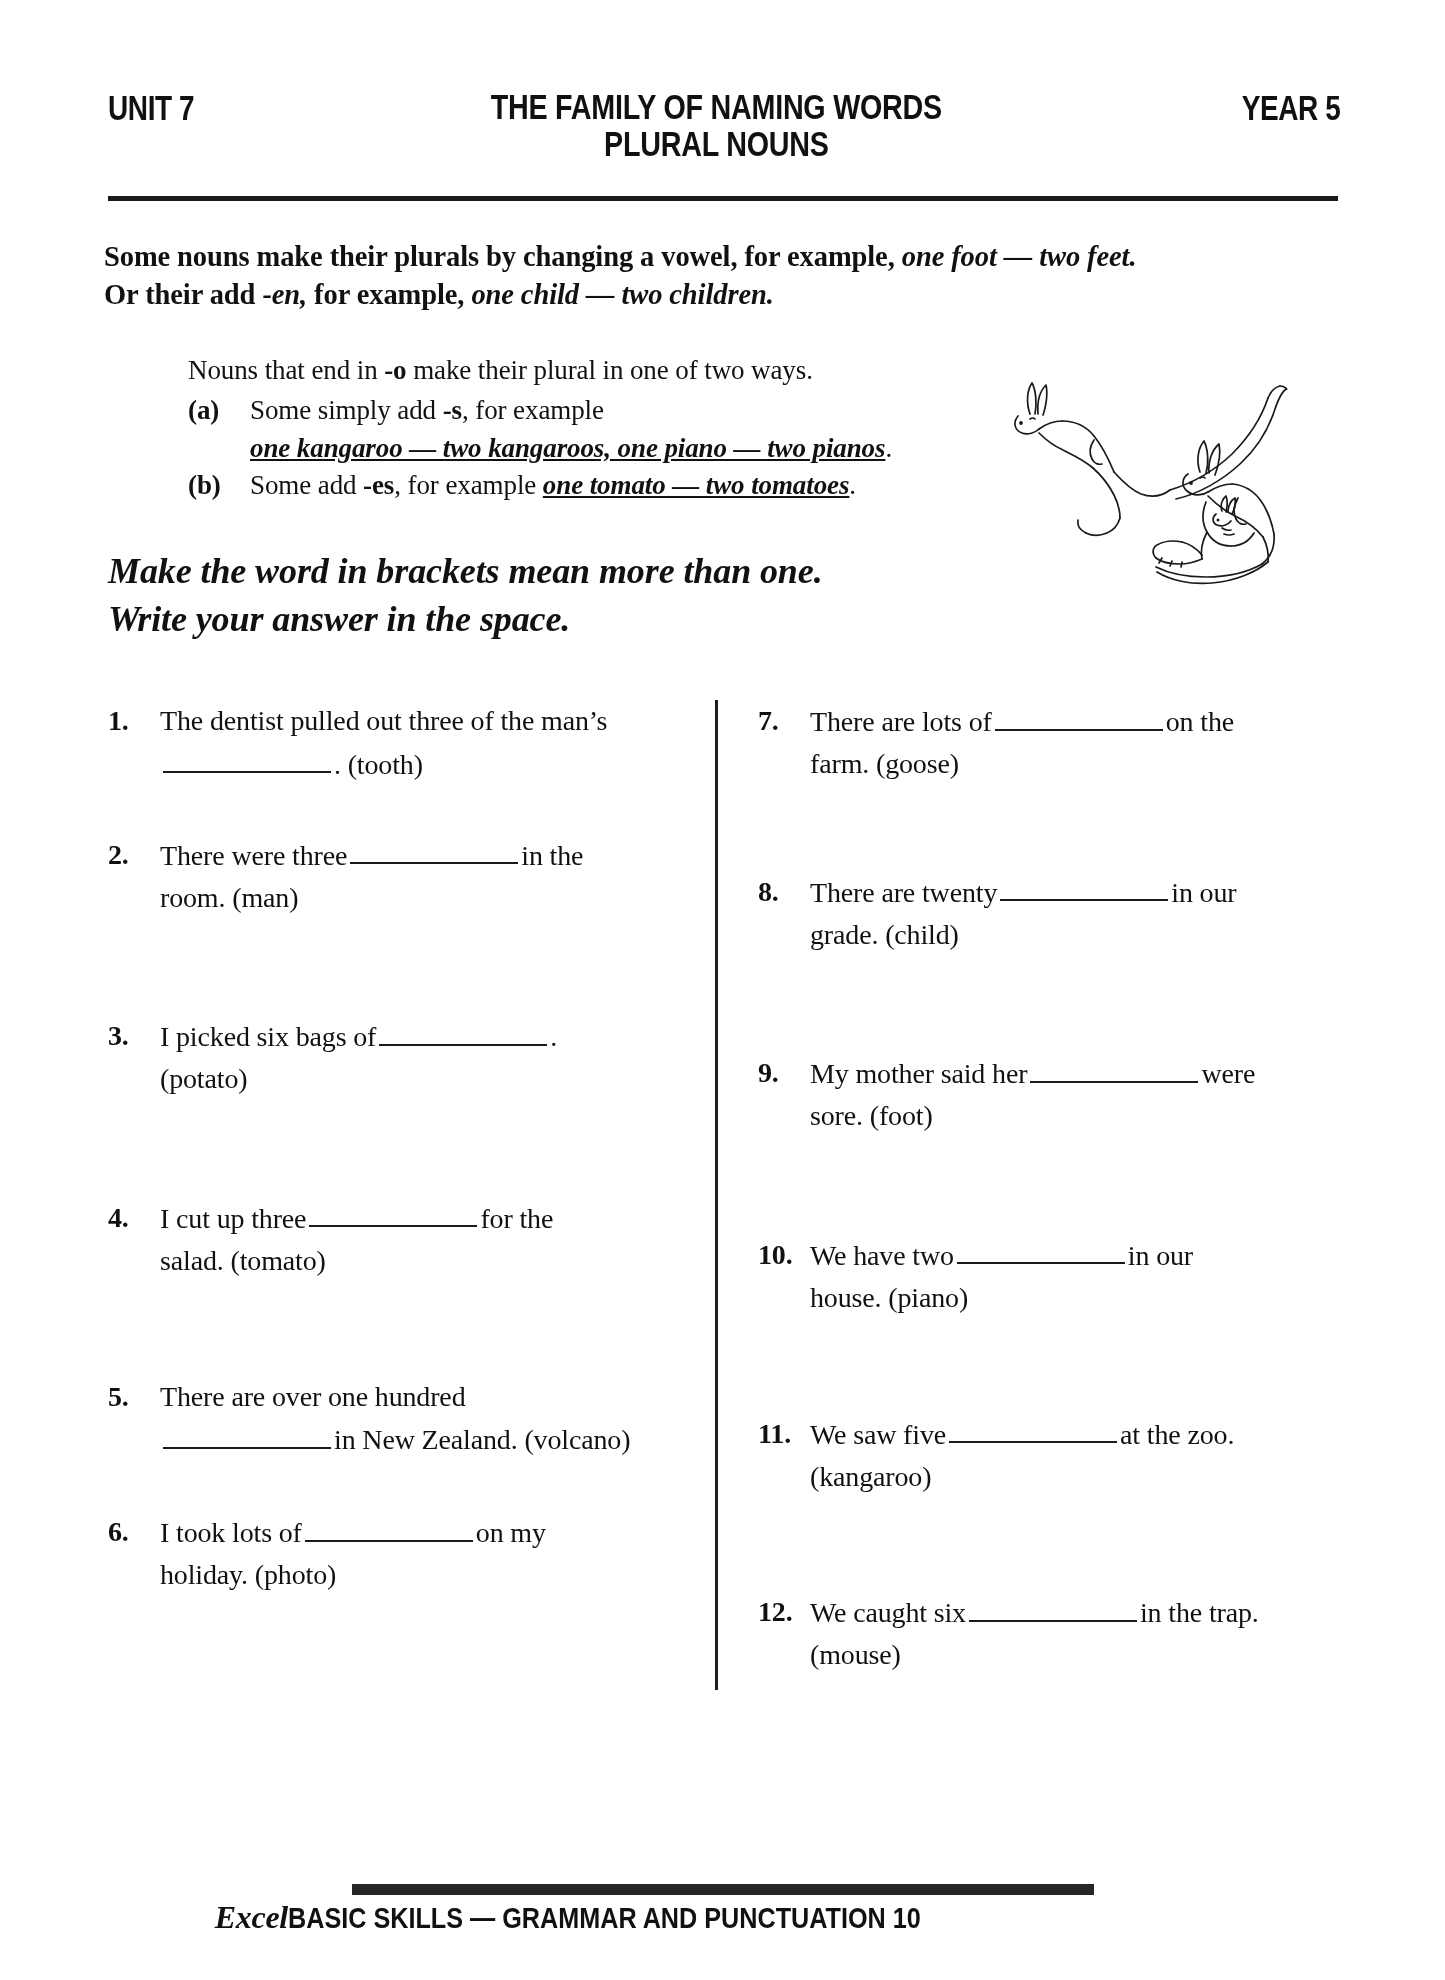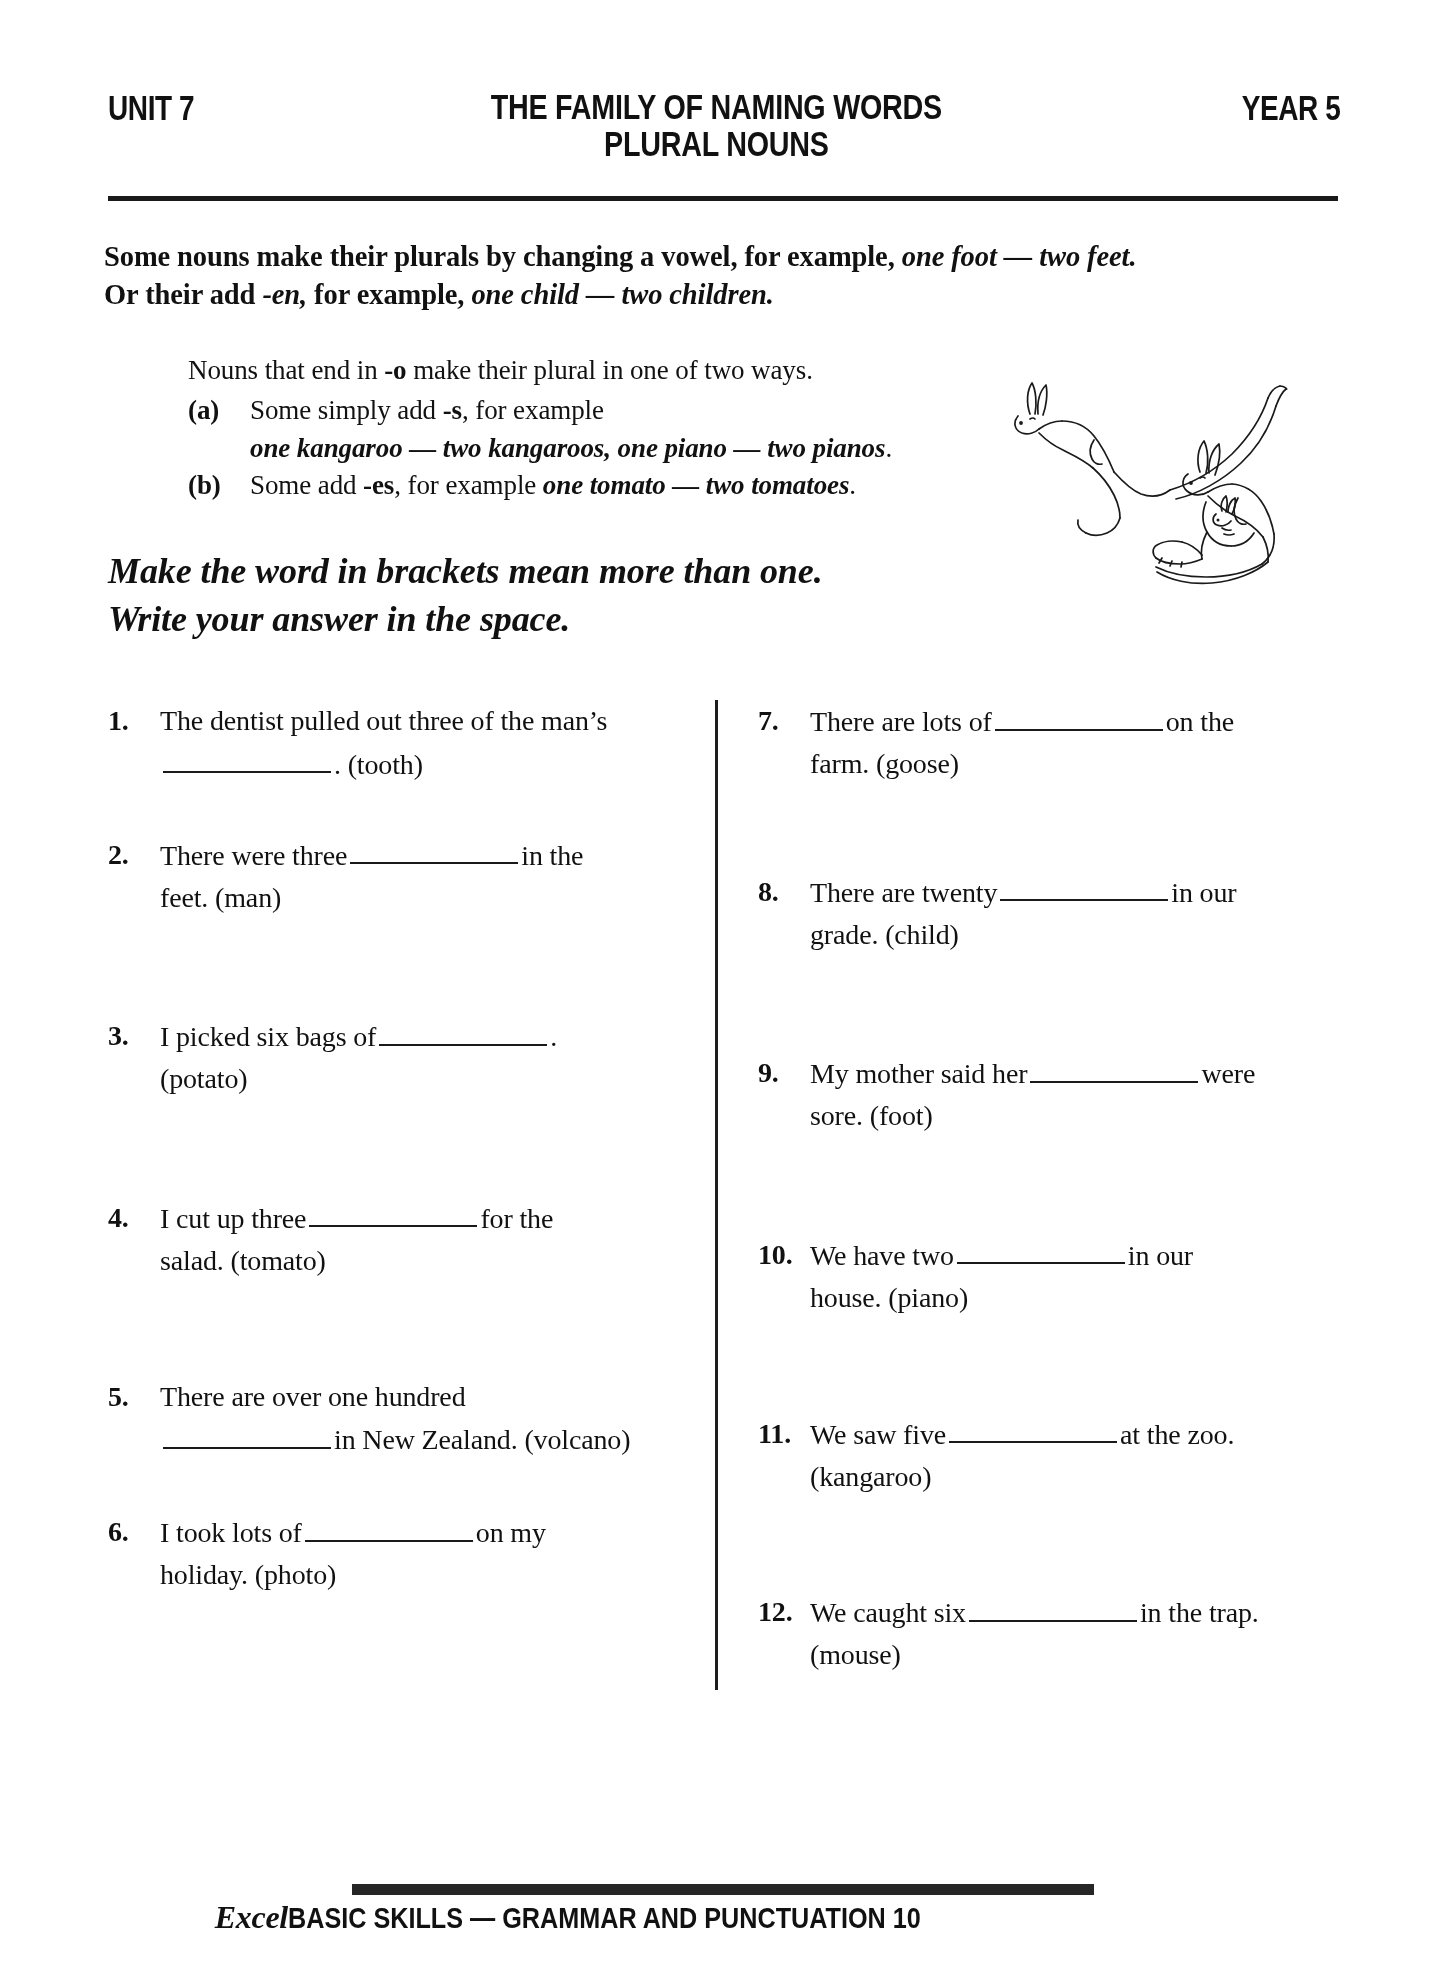--- a/index.html
+++ b/index.html
@@ -103,20 +103,21 @@
   }
   .rules .marker {
     font-weight: bold;
     width: 62px;
     flex: 0 0 62px;
   }
   .rules .body { flex: 1; }
   .rules .ex {
     font-weight: bold;
     font-style: italic;
+    text-decoration: underline;
   }
 
   
   .kangaroo {
     position: absolute;
     left: 1010px;
     top: 378px;
     width: 290px;
     height: 232px;
   }
@@ -343,21 +344,21 @@
         <span class="qtext">
           <span>The dentist pulled out three of the man’s</span><br>
           <span class="blank b-lg"></span><span>. (tooth)</span>
         </span>
       </div>
 
       <div class="qitem" style="margin-bottom:96px;">
         <span class="qnum">2.</span>
         <span class="qtext">
           <span>There were three</span><span class="blank b-lg"></span><span>in the</span><br>
-          <span>feet. (man)</span>
+          <span>room. (man)</span>
         </span>
       </div>
 
       <div class="qitem" style="margin-bottom:96px;">
         <span class="qnum">3.</span>
         <span class="qtext">
           <span>I picked six bags of</span><span class="blank b-lg"></span><span>.</span><br>
           <span>(potato)</span>
         </span>
       </div>

